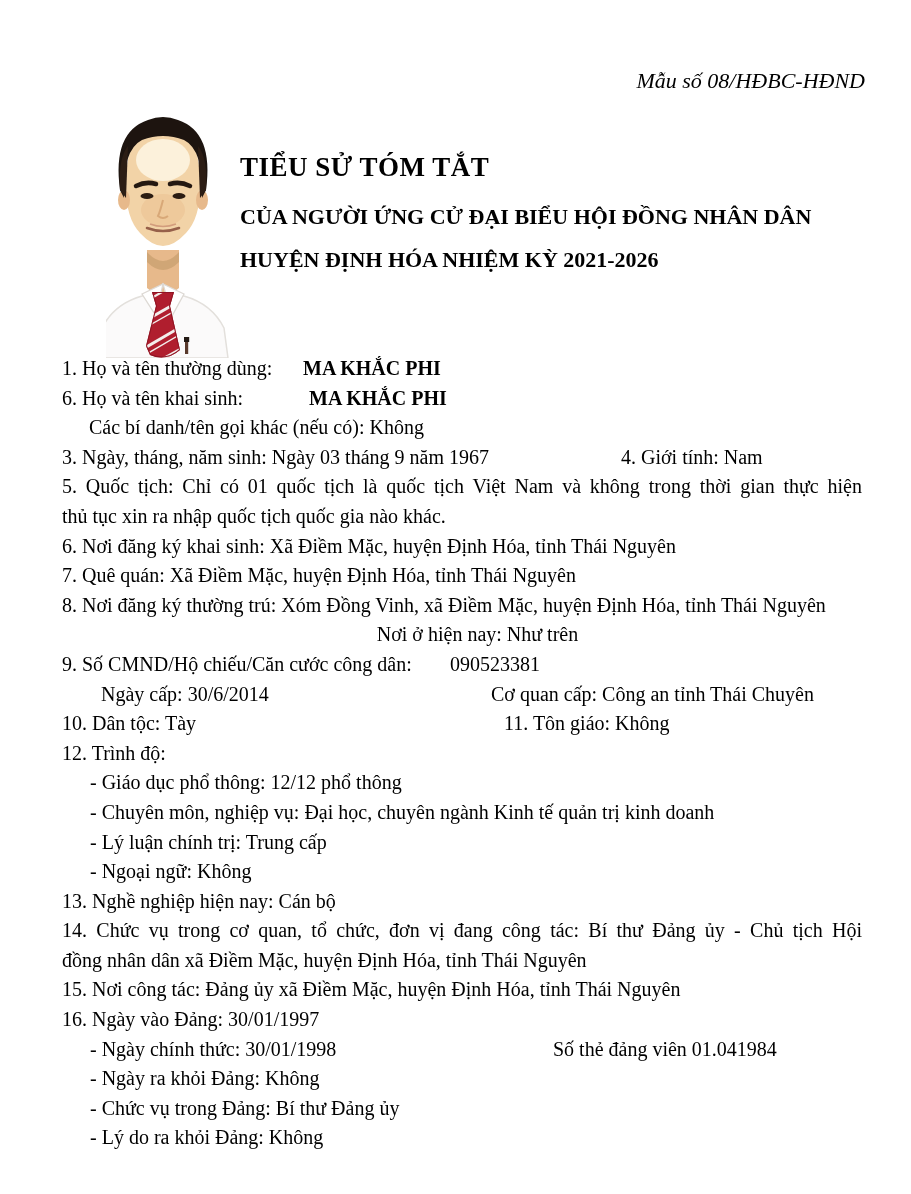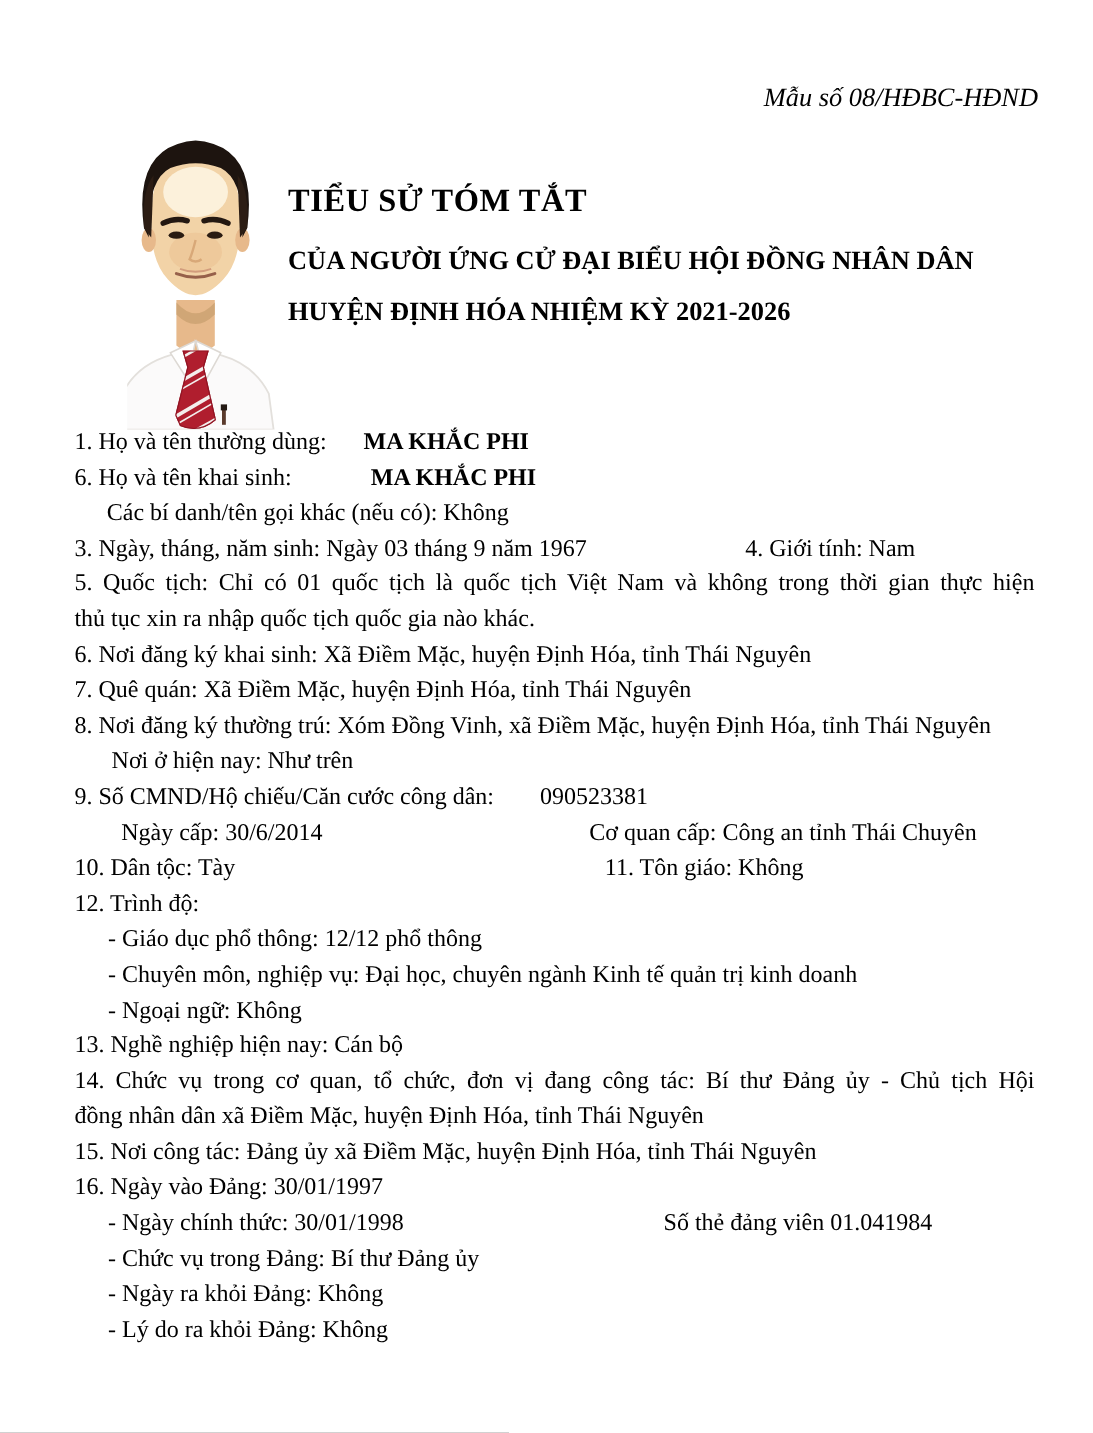--- a/index.html
+++ b/index.html
@@ -23,21 +23,21 @@
   .header{position:absolute;left:240px;top:150px;width:618px;text-align:left;}
   .title{font-weight:bold;font-size:27px;line-height:34px;letter-spacing:.5px;margin:0 0 11px 0;}
   .subtitle{font-weight:bold;font-size:22px;line-height:43px;margin:0;}
   
   .body{position:absolute;left:40px;top:354px;width:800px;font-size:20px;margin-left:22px;}
   .ln{position:relative;height:29.6px;line-height:29.6px;white-space:nowrap;}
   .just{white-space:normal;text-align:justify;text-align-last:justify;}
   .col{position:absolute;top:0;line-height:29.6px;white-space:nowrap;text-align:center;}
   .vbold{position:absolute;top:0;font-weight:bold;line-height:29.6px;white-space:nowrap;}
   .ind-alias{padding-left:27px;}
-  .ind-res{padding-left:31px;}
+  .ind-res{padding-left:31px;text-align:center;}
   .ind-date{padding-left:39px;}
   .ind-dash{padding-left:28px;}
 </style>
 </head>
 <body>
 
 <div class="page">
 
   <div class="form-no">Mẫu số 08/HĐBC-HĐND</div>
 
@@ -144,34 +144,35 @@
     <div class="ln">
       <span>10. Dân tộc: Tày</span>
       <span class="col" style="left:442px">11. Tôn giáo:  Không</span>
     </div>
 
     <div class="ln">12. Trình độ:</div>
     <div class="ln ind-dash">- Giáo dục phổ thông: 12/12 phổ thông</div>
     <div class="ln ind-dash">- Chuyên môn, nghiệp vụ: Đại học, chuyên ngành Kinh tế quản trị kinh doanh</div>
 
 
+    <div class="ln ind-dash">- Lý luận chính trị: Trung cấp</div>
     <div class="ln ind-dash">- Ngoại ngữ: Không</div>
 
     <div class="ln">13. Nghề nghiệp hiện nay: Cán bộ</div>
 
     <div class="ln just">14. Chức vụ trong cơ quan, tổ chức, đơn vị đang công tác: Bí thư Đảng ủy - Chủ tịch Hội</div>
     <div class="ln">đồng nhân dân xã Điềm Mặc, huyện Định Hóa, tỉnh Thái Nguyên</div>
 
     <div class="ln">15. Nơi công tác: Đảng ủy xã Điềm Mặc, huyện Định Hóa, tỉnh Thái Nguyên</div>
 
     <div class="ln">16. Ngày vào Đảng: 30/01/1997</div>
 
     <div class="ln ind-dash">
       <span>- Ngày chính thức: 30/01/1998</span>
       <span class="col" style="left:491px">Số thẻ đảng viên 01.041984</span>
     </div>
 
+    <div class="ln ind-dash">- Ngày ra khỏi Đảng: Không</div>
     <div class="ln ind-dash">- Chức vụ trong Đảng: Bí thư Đảng ủy</div>
-    <div class="ln ind-dash">- Ngày ra khỏi Đảng: Không</div>
     <div class="ln ind-dash">- Lý do ra khỏi Đảng: Không</div>
 
   </div>
 </div>
 
 </body></html>

